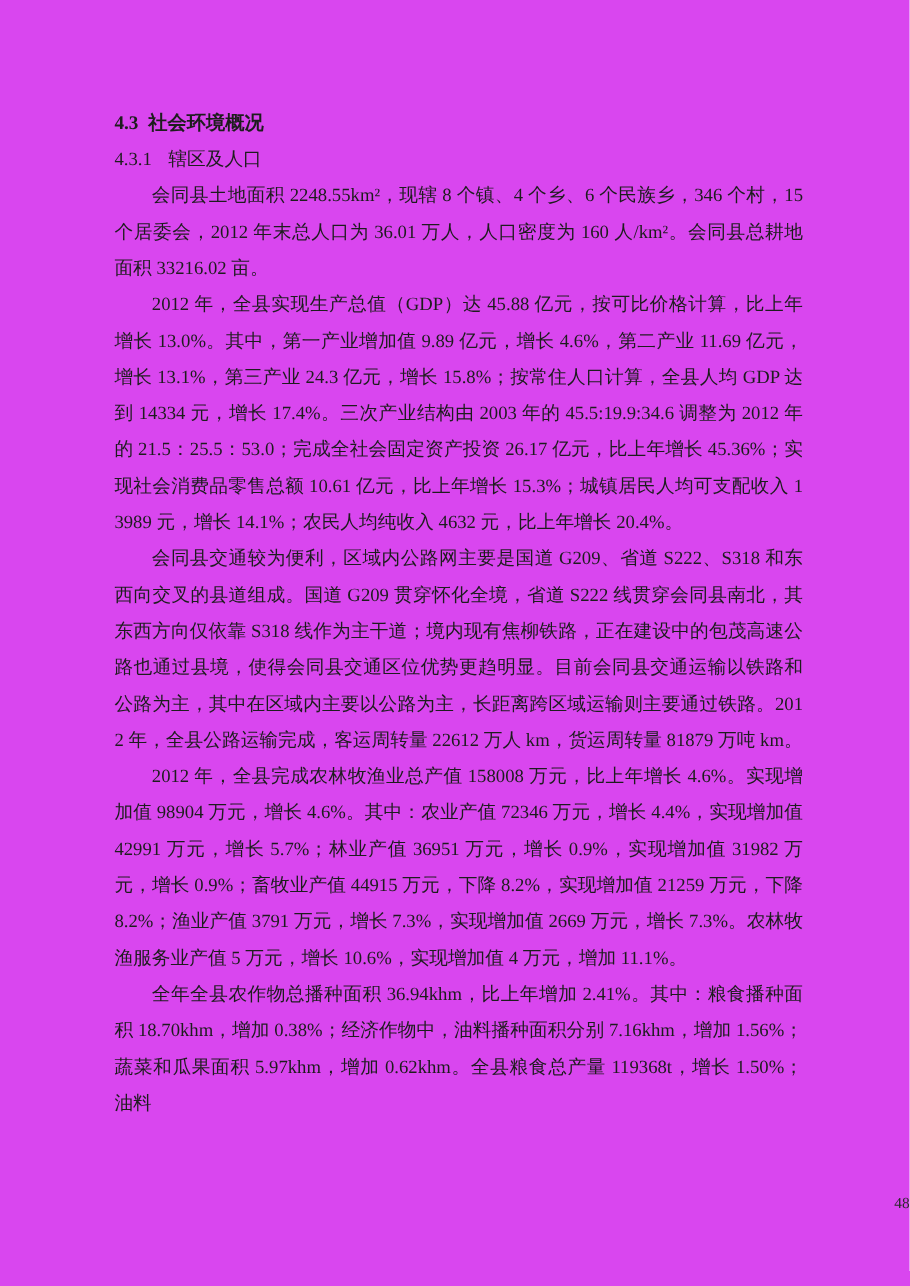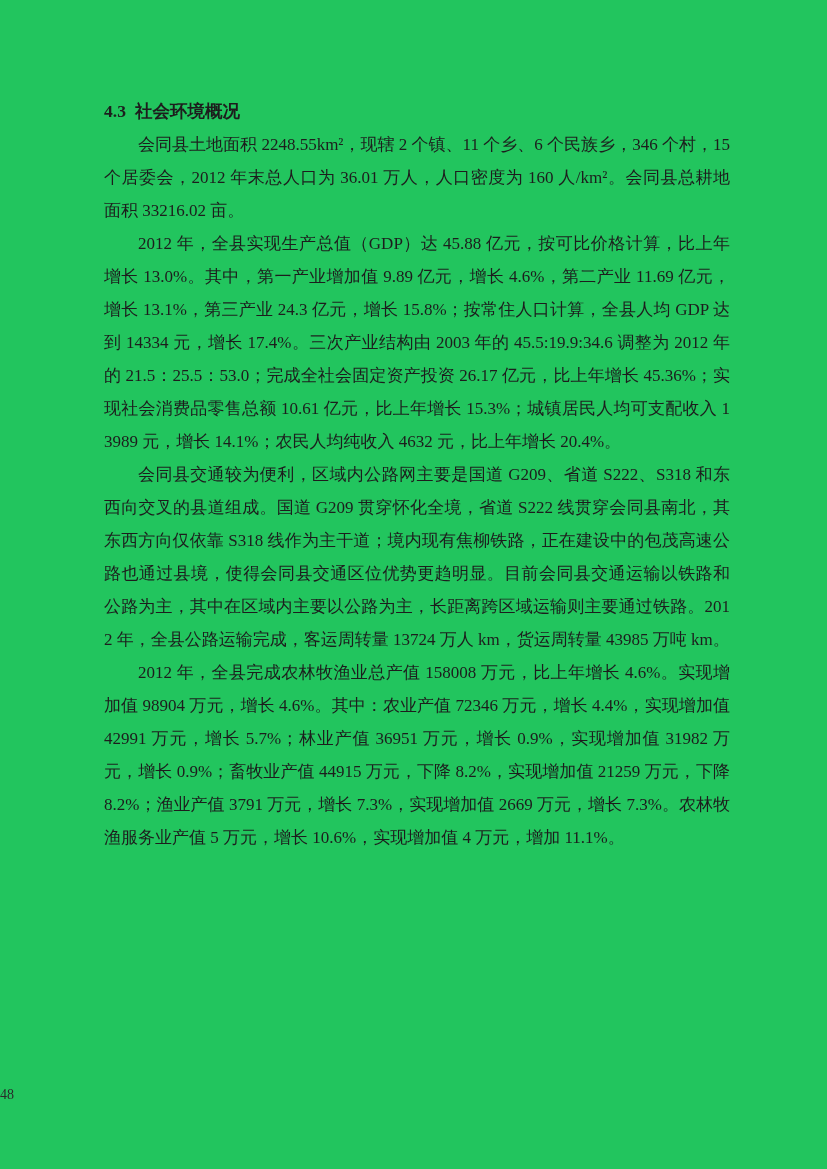--- a/index.html
+++ b/index.html
@@ -4,21 +4,21 @@
 <style>
   html, body {
     margin: 0;
     padding: 0;
     background: #ffffff;
   }
   .page {
     position: relative;
     width: 827px;
     height: 1169px;
-    background: #22c55e;
+    background: #d946ef;
     overflow: hidden;
     font-family: "Liberation Serif", "DejaVu Serif", serif;
     color: #1d1d1d;
   }
   .content {
     position: absolute;
     left: 104px;
     top: 95px;
     width: 626px;
   }
@@ -49,47 +49,51 @@
     text-indent: 2em;
     text-align: justify;
     text-justify: inter-character;
     word-break: break-all;
   }
   .page-number {
     position: absolute;
     left: 0;
     right: 0;
     top: 1087px;
-    text-align: left;
+    text-align: right;
     font-size: 14px;
     color: #2a2a2a;
   }
 </style>
 </head>
 <body>
 
 <div class="page">
   <div class="content">
 
     <h1 class="doc-title">
       <span class="num">4.3</span><span>社会环境概况</span>
     </h1>
 
     <div>
-      <p class="body-para">会同县土地面积 2248.55km²，现辖 2 个镇、11 个乡、6 个民族乡，346 个村，15 个居委会，2012 年末总人口为 36.01 万人，人口密度为 160 人/km²。会同县总耕地面积 33216.02 亩。</p>
+      <h2 class="sub-heading">
+        <span class="num">4.3.1</span><span>辖区及人口</span>
+      </h2>
+      <p class="body-para">会同县土地面积 2248.55km²，现辖 8 个镇、4 个乡、6 个民族乡，346 个村，15 个居委会，2012 年末总人口为 36.01 万人，人口密度为 160 人/km²。会同县总耕地面积 33216.02 亩。</p>
     </div>
 
     <div>
       <p class="body-para">2012 年，全县实现生产总值（GDP）达 45.88 亿元，按可比价格计算，比上年增长 13.0%。其中，第一产业增加值 9.89 亿元，增长 4.6%，第二产业 11.69 亿元，增长 13.1%，第三产业 24.3 亿元，增长 15.8%；按常住人口计算，全县人均 GDP 达到 14334 元，增长 17.4%。三次产业结构由 2003 年的 45.5:19.9:34.6 调整为 2012 年的 21.5：25.5：53.0；完成全社会固定资产投资 26.17 亿元，比上年增长 45.36%；实现社会消费品零售总额 10.61 亿元，比上年增长 15.3%；城镇居民人均可支配收入 13989 元，增长 14.1%；农民人均纯收入 4632 元，比上年增长 20.4%。</p>
     </div>
 
     <div>
-      <p class="body-para">会同县交通较为便利，区域内公路网主要是国道 G209、省道 S222、S318 和东西向交叉的县道组成。国道 G209 贯穿怀化全境，省道 S222 线贯穿会同县南北，其东西方向仅依靠 S318 线作为主干道；境内现有焦柳铁路，正在建设中的包茂高速公路也通过县境，使得会同县交通区位优势更趋明显。目前会同县交通运输以铁路和公路为主，其中在区域内主要以公路为主，长距离跨区域运输则主要通过铁路。2012 年，全县公路运输完成，客运周转量 13724 万人 km，货运周转量 43985 万吨 km。</p>
+      <p class="body-para">会同县交通较为便利，区域内公路网主要是国道 G209、省道 S222、S318 和东西向交叉的县道组成。国道 G209 贯穿怀化全境，省道 S222 线贯穿会同县南北，其东西方向仅依靠 S318 线作为主干道；境内现有焦柳铁路，正在建设中的包茂高速公路也通过县境，使得会同县交通区位优势更趋明显。目前会同县交通运输以铁路和公路为主，其中在区域内主要以公路为主，长距离跨区域运输则主要通过铁路。2012 年，全县公路运输完成，客运周转量 22612 万人 km，货运周转量 81879 万吨 km。</p>
     </div>
 
     <div>
       <p class="body-para">2012 年，全县完成农林牧渔业总产值 158008 万元，比上年增长 4.6%。实现增加值 98904 万元，增长 4.6%。其中：农业产值 72346 万元，增长 4.4%，实现增加值 42991 万元，增长 5.7%；林业产值 36951 万元，增长 0.9%，实现增加值 31982 万元，增长 0.9%；畜牧业产值 44915 万元，下降 8.2%，实现增加值 21259 万元，下降 8.2%；渔业产值 3791 万元，增长 7.3%，实现增加值 2669 万元，增长 7.3%。农林牧渔服务业产值 5 万元，增长 10.6%，实现增加值 4 万元，增加 11.1%。</p>
+      <p class="body-para">全年全县农作物总播种面积 36.94khm，比上年增加 2.41%。其中：粮食播种面积 18.70khm，增加 0.38%；经济作物中，油料播种面积分别 7.16khm，增加 1.56%；蔬菜和瓜果面积 5.97khm，增加 0.62khm。全县粮食总产量 119368t，增长 1.50%；油料</p>
     </div>
 
   </div>
 
   <div class="page-number">48</div>
 </div>
 
 </body></html>

